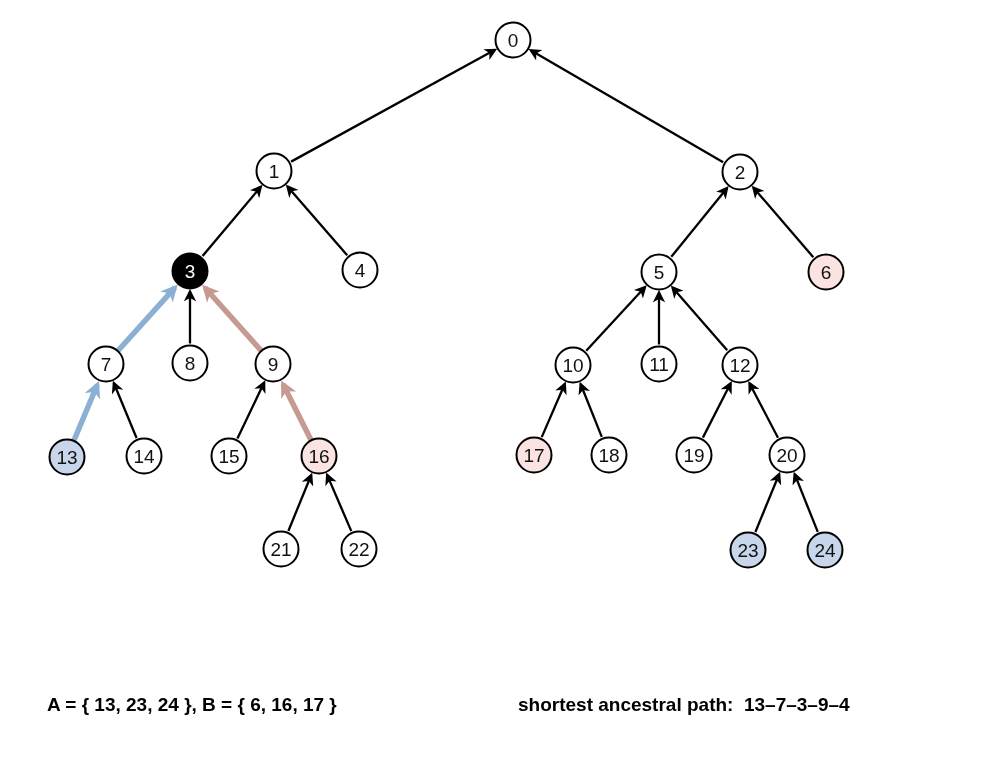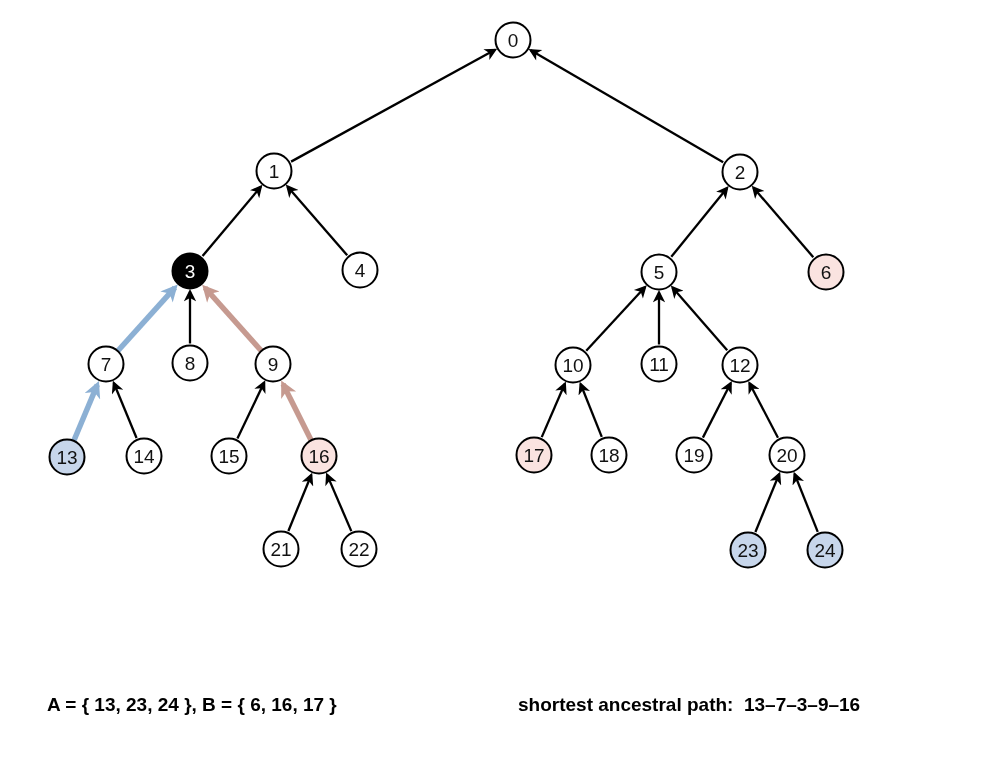--- a/index.html
+++ b/index.html
@@ -181,18 +181,18 @@
     </svg>
 
   <div class="caption-block caption-left">
     <div>A = { 13, 23, 24 }, B = { 6, 16, 17 }</div>
     
     
     
   </div>
 
   <div class="caption-block caption-right">
-    <div>shortest ancestral path:  13–7–3–9–16</div>
+    <div>shortest ancestral path:  13–7–3–9–4</div>
     
     
   </div>
 
 </div>
 
 </body></html>

